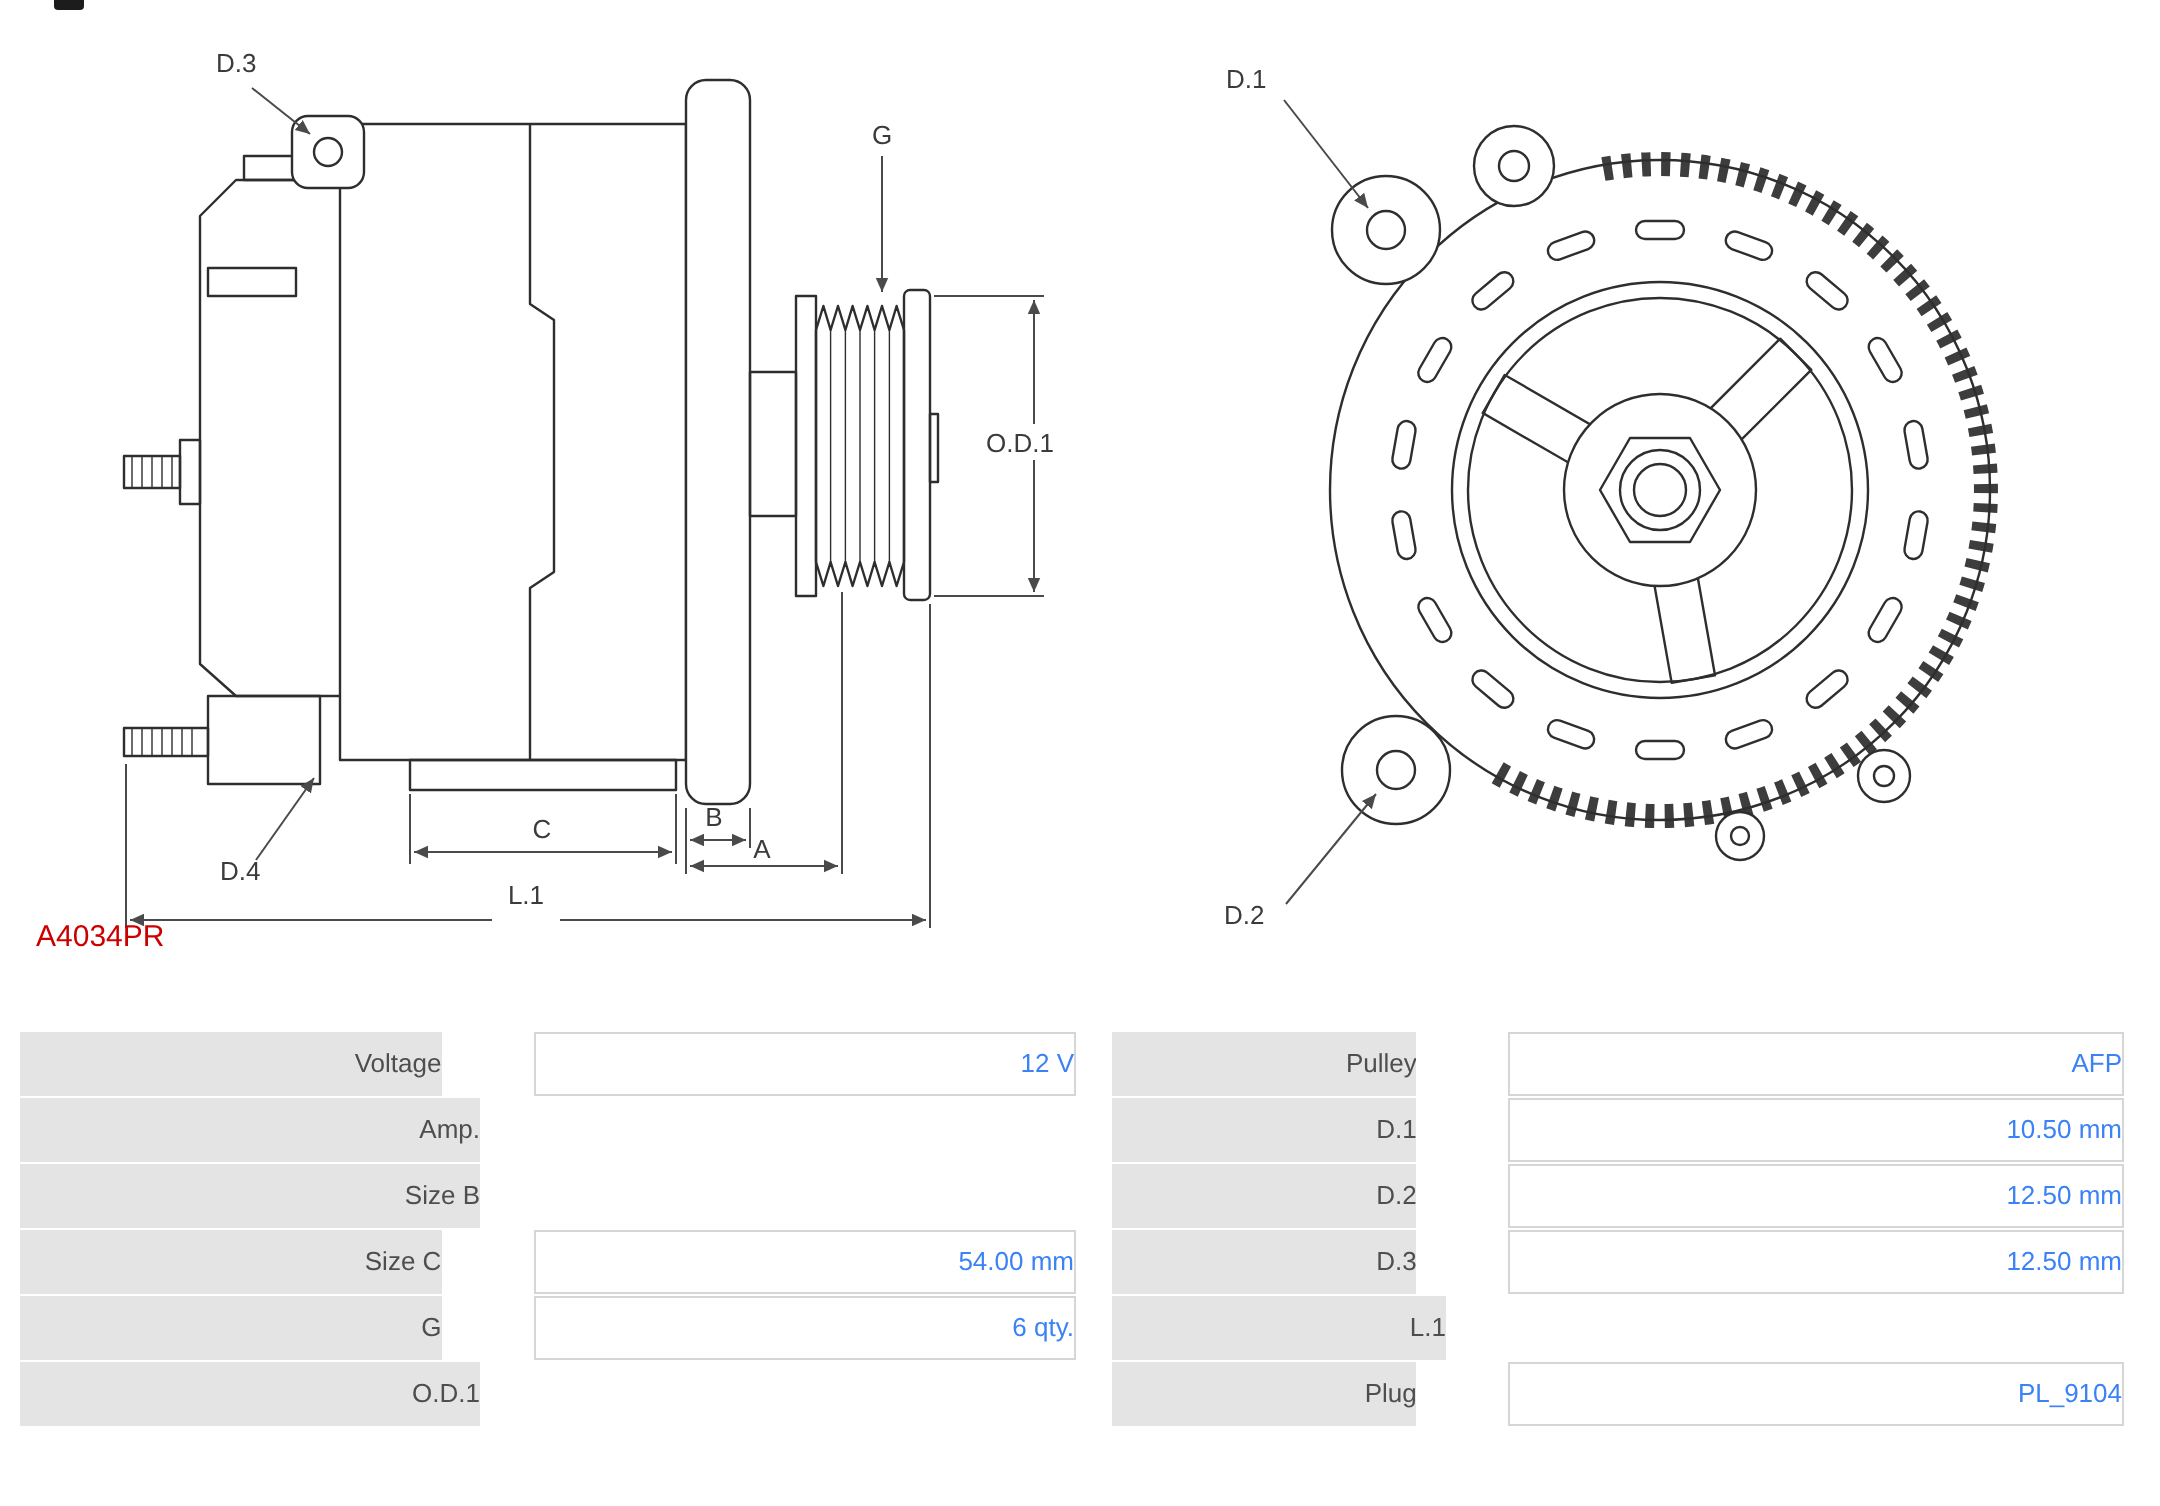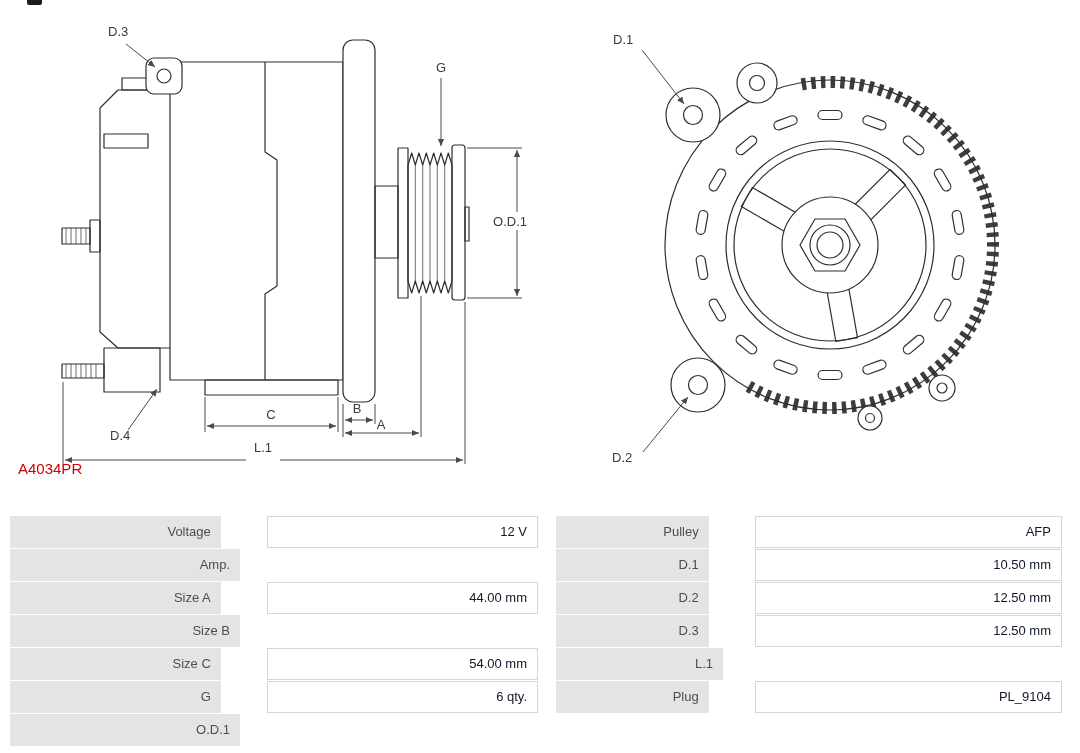--- a/index.html
+++ b/index.html
@@ -13,24 +13,24 @@
 
   .part-number { position:absolute; left:18px; top:460px; font-size:15px;
     color:#cc0000; cursor:pointer; }
 
   .spec-table { position:absolute; left:10px; top:516px; width:1052px;
     display:flex; gap:18px; }
   .spec-col { display:flex; flex-direction:column; gap:1px; }
   .spec-col-left  { width:528px; }
   .spec-col-right { width:506px; }
   .spec-row { display:flex; gap:2px; height:32px; }
-  .cell { height:32px; line-height:32px; font-size:13px; padding-right:10px;
+  .cell { height:32px; line-height:32px; font-size:13px; 
     text-align:right; white-space:nowrap; overflow:hidden; }
   .cell.label { background:#e4e4e4; color:#4e4e4e; }
-  .cell.value { background:#ffffff; border:1px solid #d6d6d6; line-height:30px; color:#0f172a;margin-left:44px; }
+  .cell.value { background:#ffffff; border:1px solid #d6d6d6; line-height:30px; color:#3b82f6;margin-left:44px; }
   .cell.l-label { width:230px; } .cell.l-value { width:296px; }
   .cell.r-label { width:167px; } .cell.r-value { width:337px; }
   .spec-row.hidden-row .cell { visibility:hidden; }
 
   
   .ln   { fill:none; stroke:#2e2e2e; stroke-width:1.2; stroke-linejoin:round; }
   .lnw  { fill:#ffffff; stroke:#2e2e2e; stroke-width:1.2; stroke-linejoin:round; }
   .thin { fill:none; stroke:#2e2e2e; stroke-width:0.7; }
   .dim  { fill:none; stroke:#4a4a4a; stroke-width:1; }
   .teeth{ fill:none; stroke:#3d3d3d; stroke-width:12; stroke-dasharray:4.5 5.2; }
@@ -183,24 +183,20 @@
 <div class="spec-table">
   <div class="spec-col spec-col-left">
     <div class="spec-row">
       <div class="cell label l-label">Voltage</div>
       <div class="cell value l-value">12 V</div>
     </div>
     <div class="spec-row">
       <div class="cell label l-label">Amp.</div>
     </div>
     <div class="spec-row">
-      <div class="cell label l-label">Size A</div>
-      <div class="cell value l-value">44.00 mm</div>
-    </div>
-    <div class="spec-row">
       <div class="cell label l-label">Size B</div>
     </div>
     <div class="spec-row">
       <div class="cell label l-label">Size C</div>
       <div class="cell value l-value">54.00 mm</div>
     </div>
     <div class="spec-row">
       <div class="cell label l-label">G</div>
       <div class="cell value l-value">6 qty.</div>
     </div>

